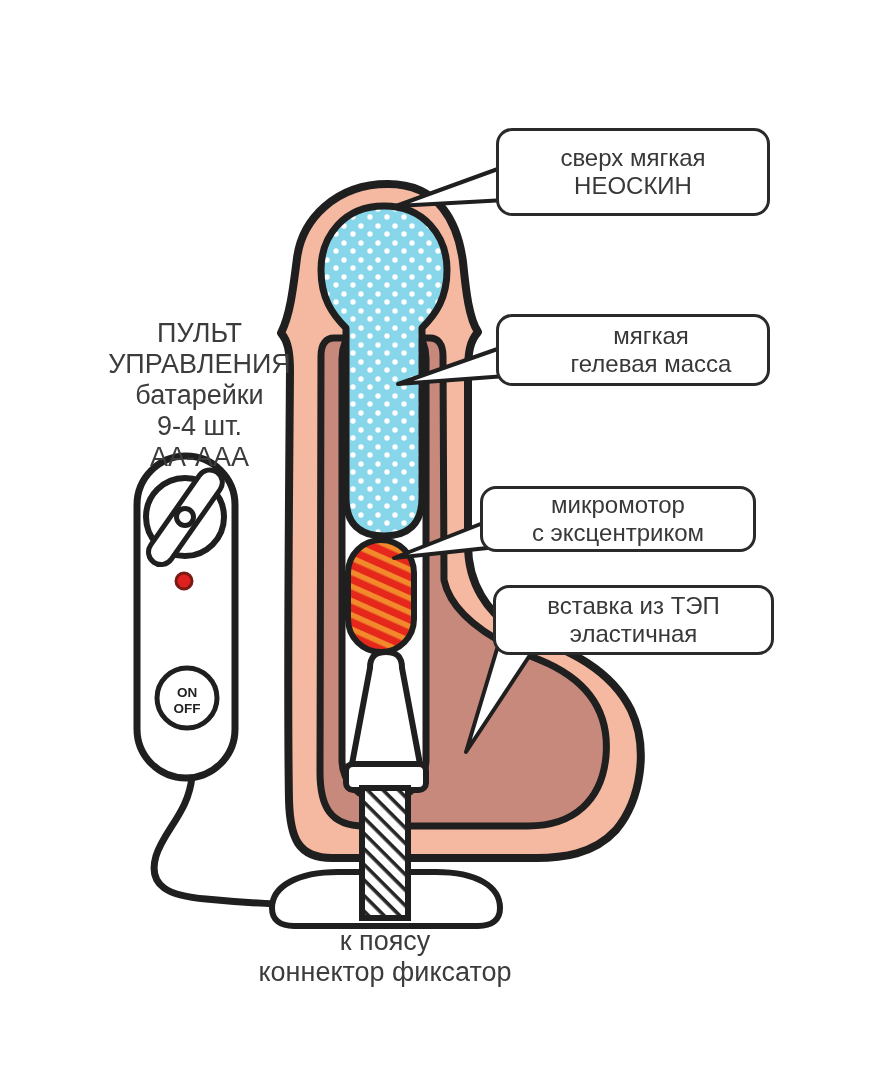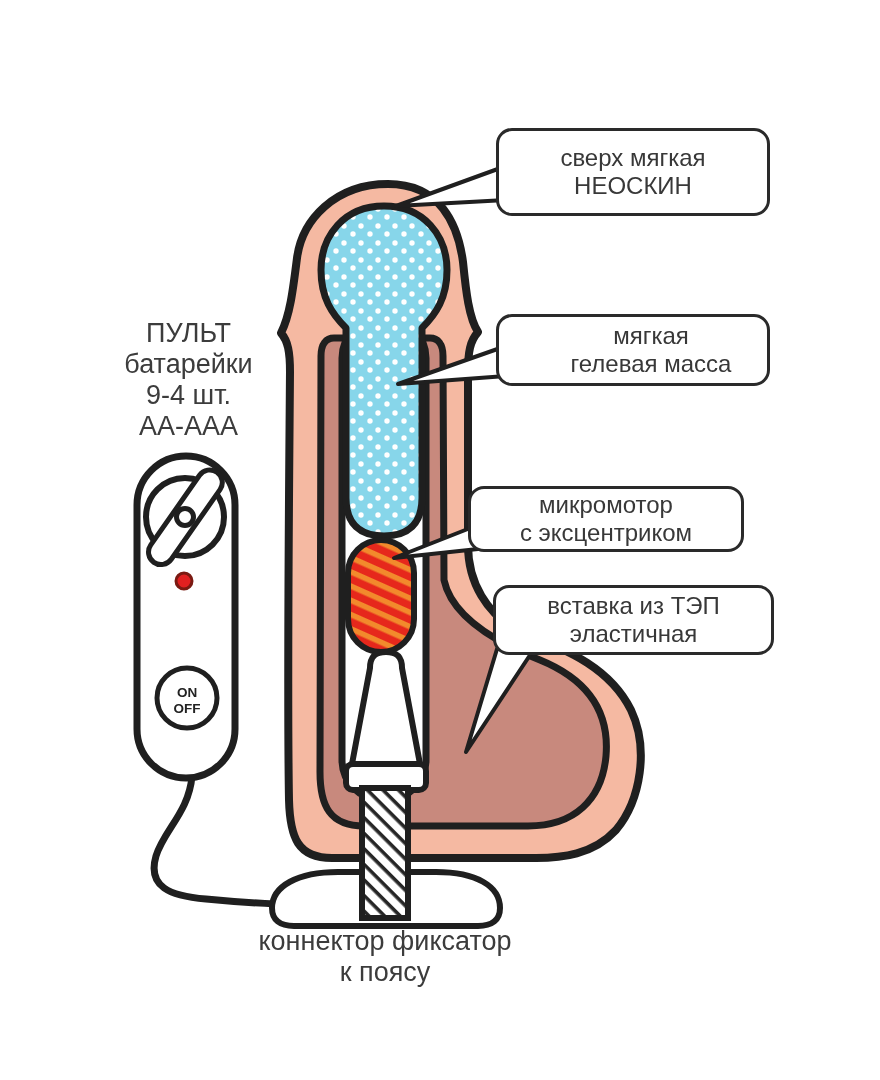--- a/index.html
+++ b/index.html
@@ -119,35 +119,36 @@
   <div class="callout" style="left:496px;top:128px;width:274px;height:88px;">
     <div>сверх мягкая</div>
     <div>НЕОСКИН</div>
   </div>
 
   <div class="callout" style="left:496px;top:314px;width:274px;height:72px;padding-left:36px;">
     <div>мягкая</div>
     <div>гелевая масса</div>
   </div>
 
-  <div class="callout" style="left:468px;top:486px;width:276px;height:66px;">
+  <div class="callout" style="left:480px;top:486px;width:276px;height:66px;">
     <div>микромотор</div>
     <div>с эксцентриком</div>
   </div>
 
   <div class="callout" style="left:493px;top:585px;width:281px;height:70px;">
     <div>вставка из ТЭП</div>
     <div>эластичная</div>
   </div>
 
-  <div class="side-label" style="left:56px;top:318px;width:265px;">
+  <div class="side-label" style="left:67px;top:318px;width:265px;">
     <div>ПУЛЬТ</div>
+    <div>УПРАВЛЕНИЯ</div>
     <div>батарейки</div>
     <div>9-4 шт.</div>
     <div>АА-ААА</div>
   </div>
 
   <div class="bottom-label" style="left:225px;top:926px;width:320px;">
+    <div>к поясу</div>
     <div>коннектор фиксатор</div>
-    <div>к поясу</div>
   </div>
 
 </div>
 
 </body></html>

